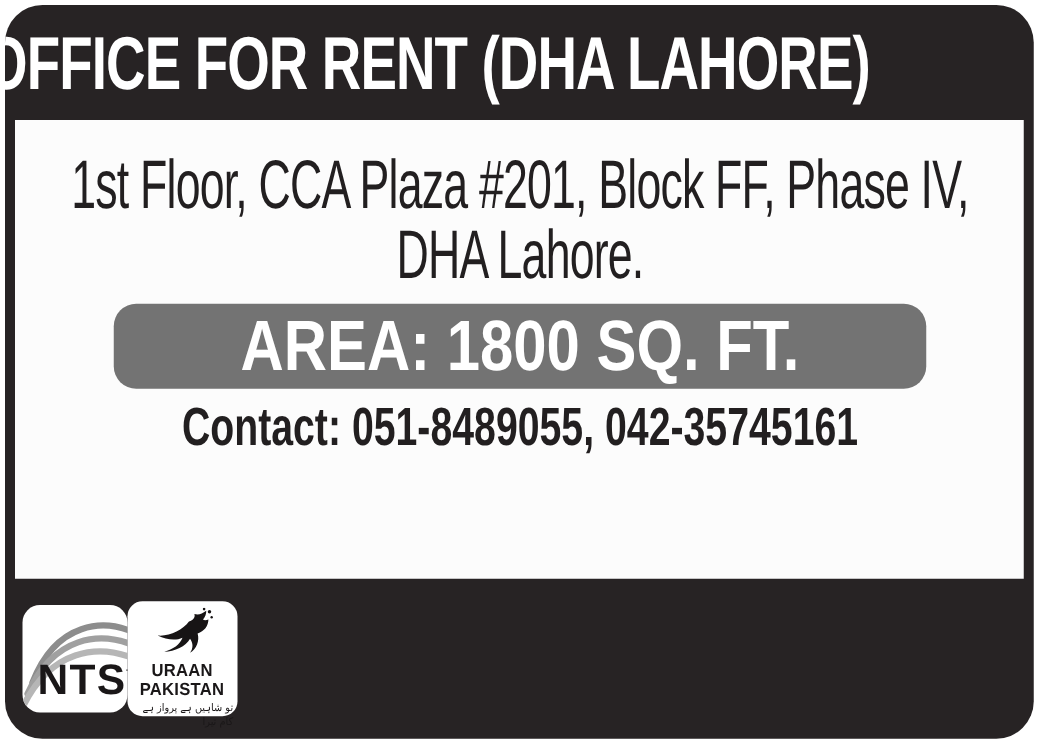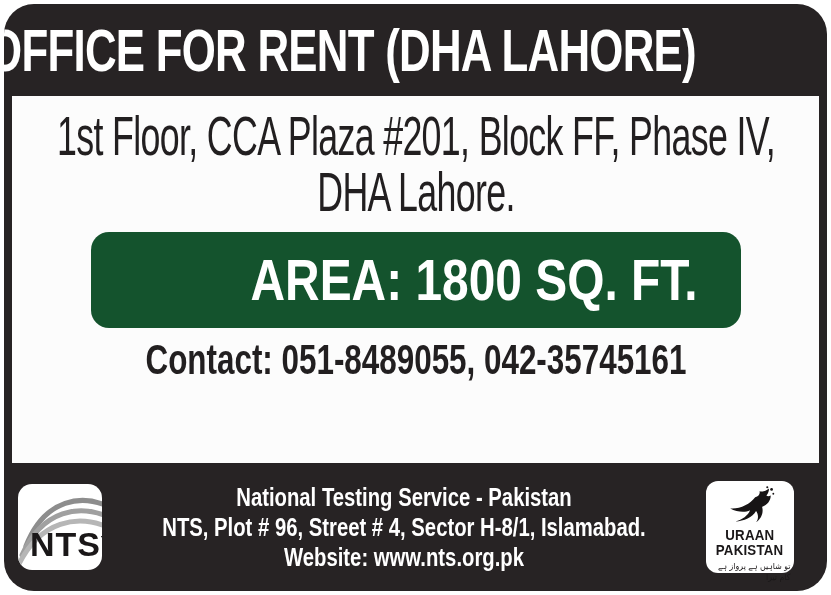--- a/index.html
+++ b/index.html
@@ -12,29 +12,29 @@
 
   
   .cline { position:relative; left:50%; width:max-content;
            transform:translateX(-50%) scaleX(var(--sx,0.8));
            white-space:nowrap; }
 
   .header { height:92px; display:flex; align-items:center; justify-content:center;text-align:center; }
   .title  { color:#ffffff; font-weight:bold; font-size:60px; --sx:0.73;
             letter-spacing:-1px; }
 
-  .content { flex:1; background:#fcfcfc; margin:0 8px; padding-top:12px;
+  .content { flex:1; background:#fcfcfc; margin:0 8px; padding-top:23px;
              color:#221f20; }
 
   .address .cline { font-size:55px; line-height:56px; height:56px; --sx:0.65;
                     letter-spacing:-1px; }
 
-  .area-box { margin:12px auto 6px auto; width:650px; height:96px;
-              background:#14532d; border-radius:18px;
-              display:flex; align-items:center; justify-content:center; }
+  .area-box { margin:12px auto 6px auto; width:650px; height:68px;
+              background:#737373; border-radius:18px;
+              display:flex; align-items:center; }
   .area-text { color:#ffffff; font-weight:bold; font-size:57px; --sx:0.84;
                letter-spacing:0px; }
 
   .desc .cline { font-size:55px; line-height:55px; height:55px; --sx:0.65;
                  letter-spacing:-1px; }
 
   .contact-line { margin-top:8px; font-weight:bold; font-size:43px;
                   line-height:46px; height:46px; --sx:0.73; }
 
   .footer { height:128px; display:flex; align-items:center; }
@@ -92,25 +92,20 @@
       <span>
         <svg width="104" height="86" viewBox="0 0 104 86" style="position:absolute;left:0;top:0;">
           <path d="M8 62 C 26 16, 64 6, 99 27" stroke="#8d8d8d" stroke-width="5" fill="none" stroke-linecap="round"></path>
           <path d="M4 71 C 24 27, 61 17, 97 36" stroke="#a0a0a0" stroke-width="5" fill="none" stroke-linecap="round"></path>
           <path d="M1 80 C 22 38, 59 28, 94 45" stroke="#b6b6b6" stroke-width="5" fill="none" stroke-linecap="round"></path>
         </svg>
       </span>
       <div class="nts-text"><span>NTS</span><span class="nts-tm">TM</span></div>
     </div>
 
-    <div class="footer-center">
-      <div class="cline">National Testing Service - Pakistan</div>
-      <div class="cline">NTS, Plot # 96, Street # 4, Sector H-8/1, Islamabad.</div>
-      <div class="cline">Website: www.nts.org.pk</div>
-    </div>
 
     <div class="uraan-box">
       <span>
         <svg width="56" height="38" viewBox="0 0 60 44">
           <path fill="#171415" d="M52 3 C48 6 45 7 41 6 C42 9 40 12 36 13
             C30 21 18 27 7 26 C15 30 24 31 30 28 C28 34 21 39 13 41
             C23 41 33 36 37 29 C40 33 40 38 37 42 C43 38 46 31 44 24
             C50 22 54 17 54 11 C52 12 50 12 49 11 C51 9 52 6 52 3 Z"></path>
           <circle cx="55" cy="4" r="1.6" fill="#171415"></circle>
           <circle cx="50" cy="1.5" r="1.2" fill="#171415"></circle>

